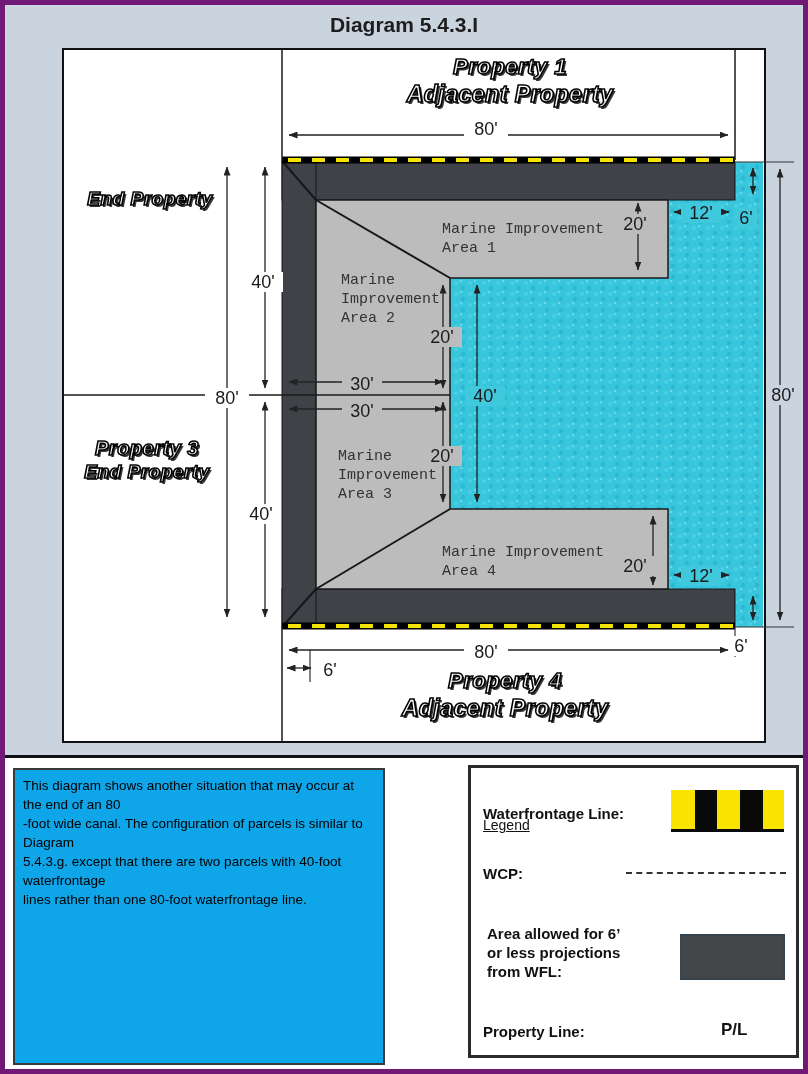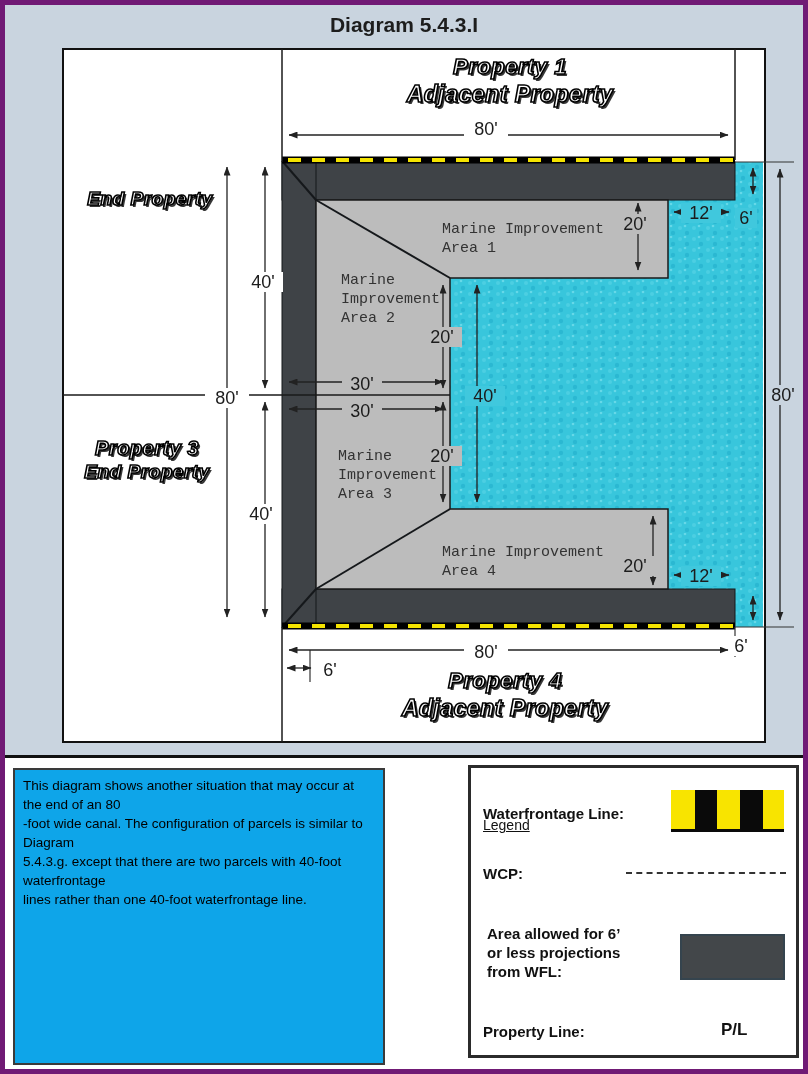--- a/index.html
+++ b/index.html
@@ -200,21 +200,21 @@
   </div>
   <div class="plabel" style="left:320px;top:662px;width:360px;">
     <div class="l1">Property 4</div>
     <div class="l2">Adjacent Property</div>
   </div>
 
   <div class="desc-box">
     <div class="line">This diagram shows another situation that may occur at the end of an 80</div>
     <div class="line">-foot wide canal. The configuration of parcels is similar to Diagram</div>
     <div class="line">5.4.3.g. except that there are two parcels with 40-foot waterfrontage</div>
-    <div class="line">lines rather than one 40-foot waterfrontage line.</div>
+    <div class="line">lines rather than one 80-foot waterfrontage line.</div>
   </div>
 
   <div class="legend-box">
     <div class="legend-heading">Legend</div>
 
     <div class="legend-label" style="left:12px;top:36px;">Waterfrontage Line:</div>
     <div class="wfl-swatch"></div>
 
     <div class="legend-label" style="left:12px;top:96px;">WCP:</div>
     <div class="wcp-dash"></div>

